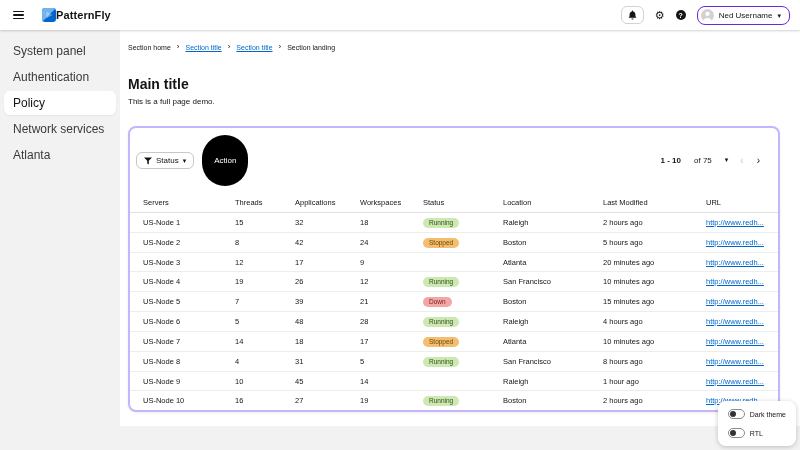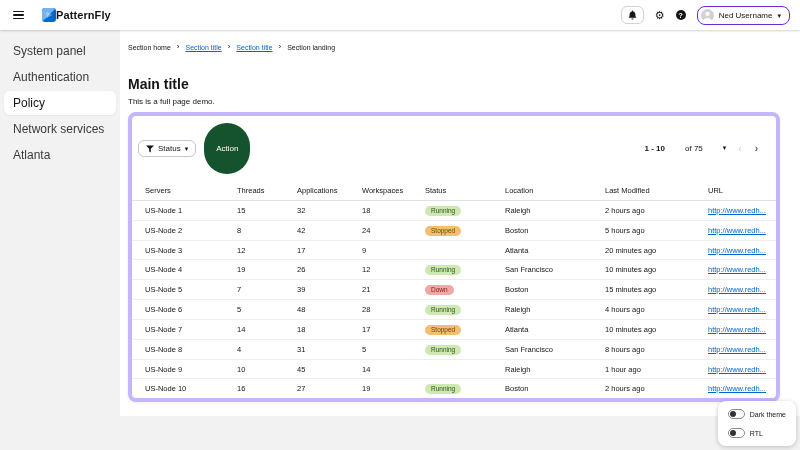--- a/index.html
+++ b/index.html
@@ -59,37 +59,37 @@
   }
   .breadcrumb { display: flex; align-items: center; gap: 6px; font-size: 7px; padding: 13px 0 0 8px; }
   .bc-item.plain, .bc-item.current { color: #151515; text-decoration: none; }
   .bc-item.link { color: #0066cc; text-decoration: underline; cursor: pointer; }
   .bc-sep { color: #151515; font-size: 8px; line-height: 1; }
   .page-title { font-size: 14px; font-weight: bold; margin: 25px 0 5px 8px; }
   .page-desc { font-size: 8px; margin-left: 8px; }
 
   
   .card {
-    margin: 6px 20px 0 8px; background: #fff;
-    border: 4px solid #c4b5fd; border-radius: 8px;
+    margin: 20px 20px 0 8px; background: #fff;
+    border: 2px solid #c4b5fd; border-radius: 8px;
     box-shadow: 0 1px 3px rgba(0,0,0,0.07);
     overflow: hidden;
   }
   .toolbar { display: flex; align-items: center; gap: 8px; padding: 7px 13px 7px 6px; }
   .filter-btn {
     display: flex; align-items: center; gap: 4px;
     border: 1px solid #c7c7c7; border-radius: 6px; background: #fff;
     padding: 3px 7px; font-size: 8px; cursor: pointer; color: #151515;
   }
   .action-btn {
-    background: #14532d; color: #fff; border: none; border-radius: 999px;
+    background: #000000; color: #fff; border: none; border-radius: 999px;
     padding: 21px 12px; font-size: 8px; cursor: pointer;
   }
   .pagination { margin-left: auto; display: flex; align-items: center; gap: 3px; font-size: 8px; }
-  .pag-menu { display: flex; align-items: flex-start; gap: 20px; cursor: pointer; padding: 2px 4px; }
+  .pag-menu { display: flex; align-items: flex-start; gap: 13px; cursor: pointer; padding: 2px 4px; }
   .pag-range { font-weight: bold; }
   .pag-nav { background: none; border: none; font-size: 10px; line-height: 1; cursor: pointer; padding: 2px 5px; color: #151515; }
   .pag-nav.disabled { color: #c9c9c9; cursor: default; }
 
   
   table { width: 100%; border-collapse: collapse; table-layout: fixed; font-size: 7.5px; }
   th { text-align: left; font-weight: normal; padding: 5px 6px; border-bottom: 1px solid #e0e0e0; color: #151515; }
   td { padding: 4.5px 6px; border-bottom: 1px solid #ededed; color: #151515; }
   th:first-child, td:first-child { padding-left: 13px; }
   tbody tr:last-child td { border-bottom: none; }

